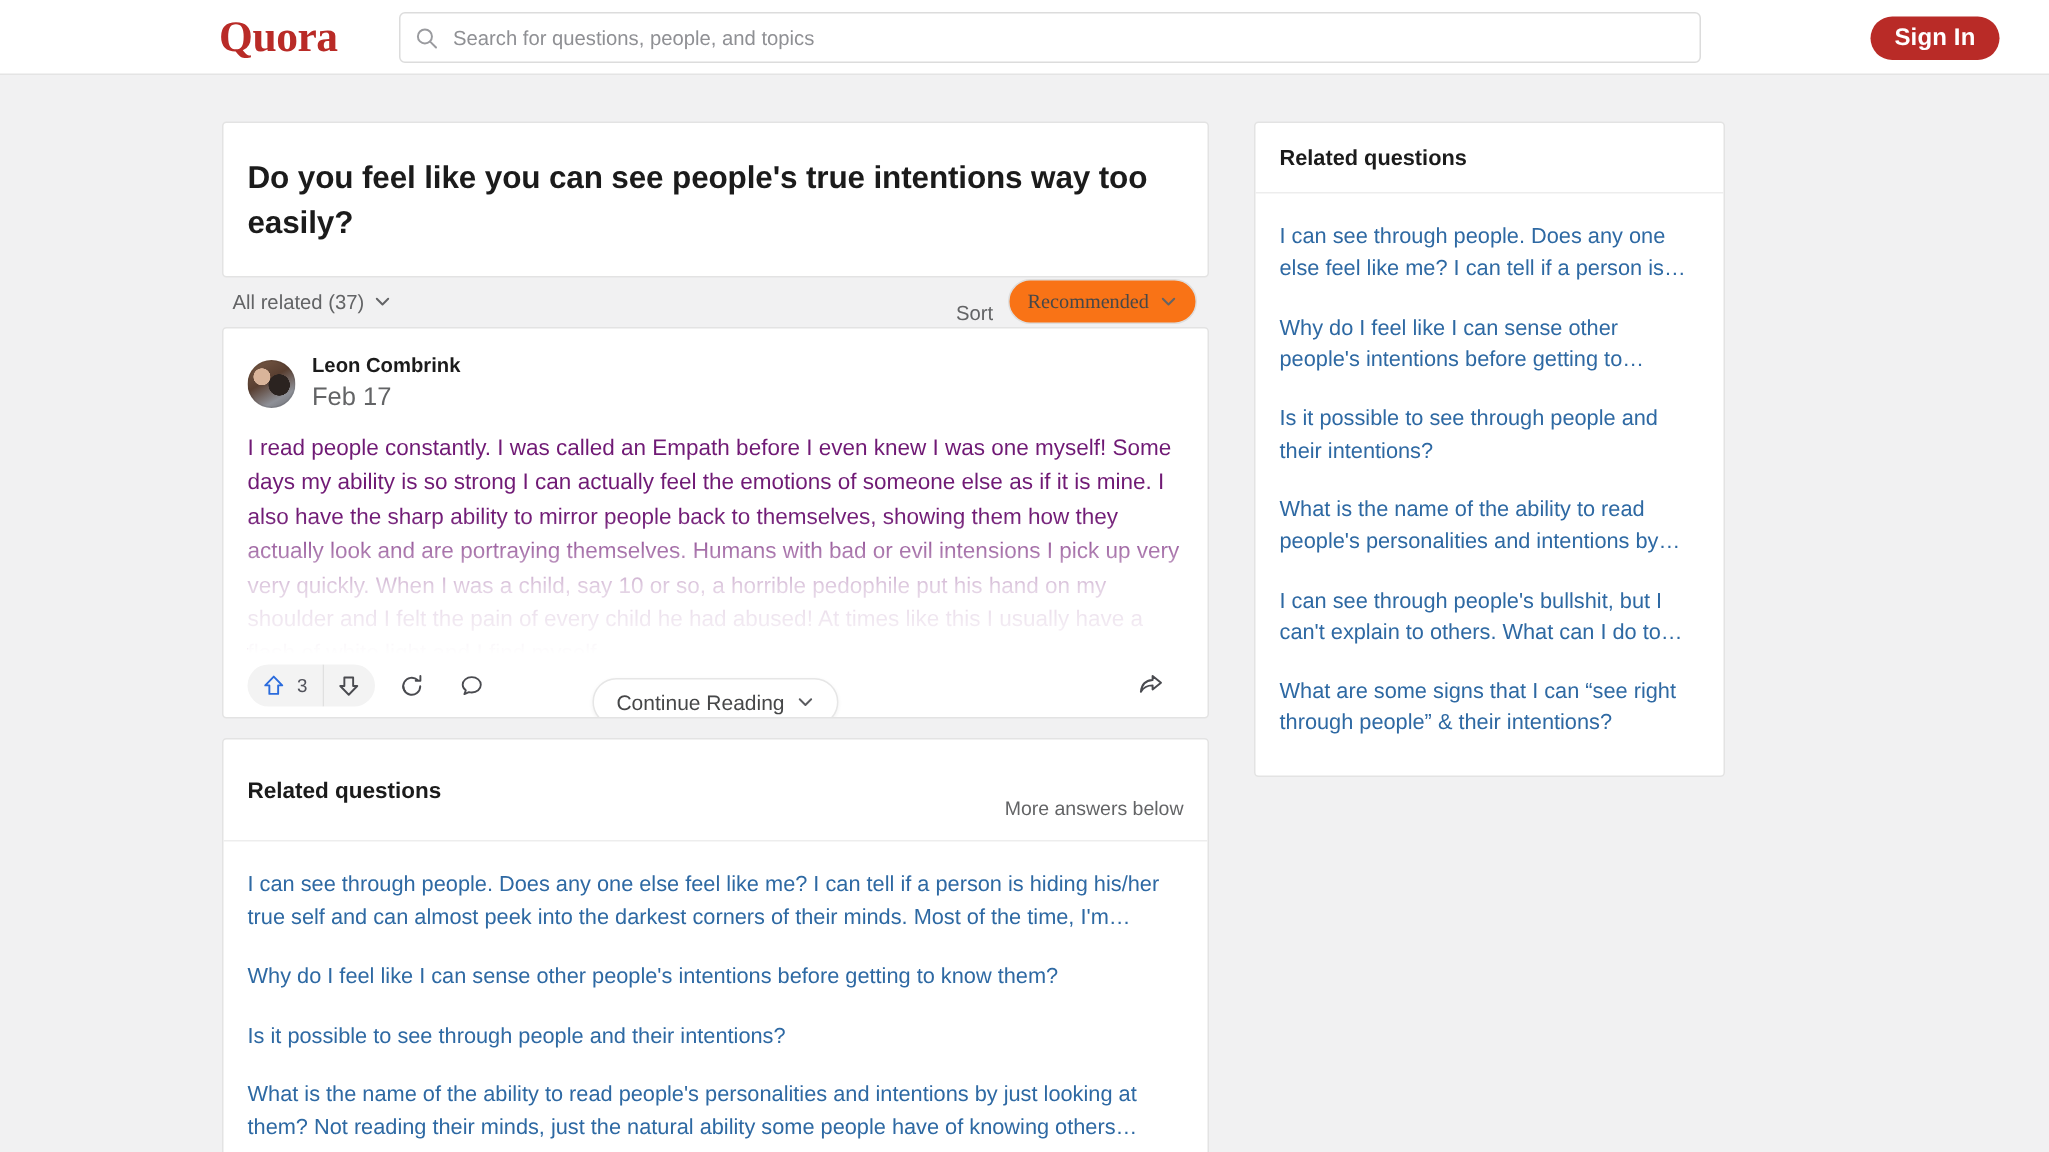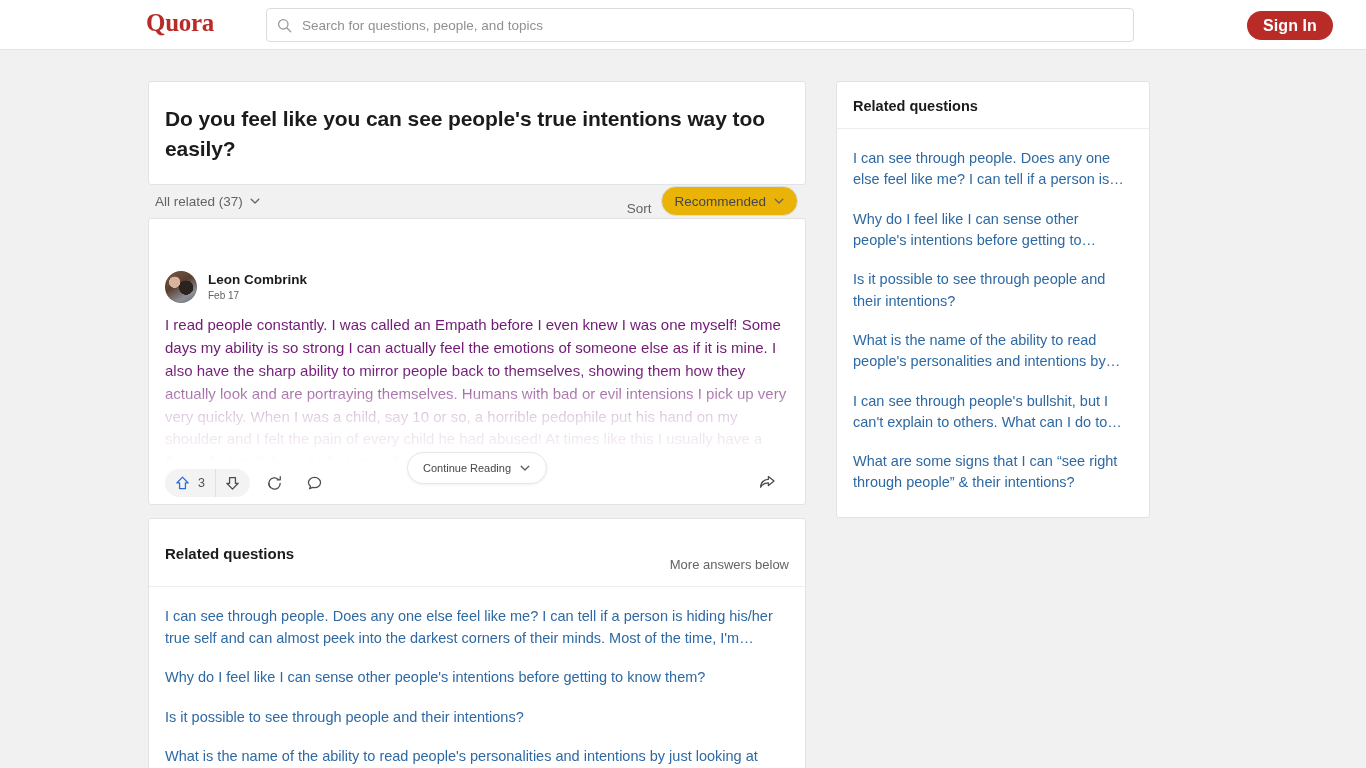--- a/index.html
+++ b/index.html
@@ -20,21 +20,21 @@
     border-bottom: 1px solid #e4e4e4;
     display: flex;
     align-items: center;
   }
   .logo {
     position: absolute;
     left: 146px;
     top: 9px;
     font-family: "Liberation Serif", serif;
     font-weight: bold;
-    font-size: 25px;
+    font-size: 29px;
     color: #b92b27;
     letter-spacing: -0.3px;
   }
   .search-wrap {
     position: absolute;
     left: 266px;
     top: 8px;
     width: 868px;
     height: 34px;
     background: #ffffff;
@@ -116,42 +116,43 @@
     color: #636466;
     cursor: pointer;
   }
   .sort-group { display: flex; align-items: flex-end; gap: 10px; }
   .sort-label { font-size: 13.5px; color: #636466; }
   .sort-pill {
     display: flex;
     align-items: center;
     gap: 7px;
     border: 1px solid #dedede;
-    background: #eab308;
+    background: #f97316;
     border-radius: 16px;
     height: 30px;
     padding: 0 12px;
     font-size: 13.5px;
     color: #464748;
     cursor: pointer;
+    font-family: Liberation Serif, serif;
   }
 
   .answer-card { position: relative; padding: 16px 16px 0 16px; overflow: hidden; }
-  .author-row { display: flex; align-items: center; gap: 11px; margin-top: 36px; }
+  .author-row { display: flex; align-items: center; gap: 11px; }
   .avatar {
     width: 32px; height: 32px; border-radius: 50%;
     flex: 0 0 auto;
     background:
       radial-gradient(circle at 30% 35%, #d9b49a 0 18%, rgba(0,0,0,0) 19%),
       radial-gradient(circle at 66% 52%, #2b2320 0 26%, rgba(0,0,0,0) 27%),
       linear-gradient(150deg, #7a5b46 0%, #593f31 42%, #8e9097 75%, #6b6d74 100%);
     box-shadow: inset 0 0 0 1px rgba(0,0,0,0.07);
   }
   .author-name { font-size: 13.5px; font-weight: bold; color: #1b1b1b; line-height: 1.35; }
-  .answer-date { font-size: 10px; color: #636466; line-height: 1.45; }
+  .answer-date { font-size: 17px; color: #636466; line-height: 1.45; }
 
   .answer-body {
     position: relative;
     margin-top: 11px;
     font-size: 15px;
     line-height: 1.52;
     color: #701a75;
     height: 148px;
     overflow: hidden;
   }
@@ -169,21 +170,21 @@
     transform: translateX(-50%);
     top: 233px;
     display: flex;
     align-items: center;
     gap: 8px;
     height: 32px;
     padding: 0 15px;
     background: #ffffff;
     border: 1px solid #e6e6e6;
     border-radius: 17px;
-    font-size: 11px;
+    font-size: 14px;
     color: #464748;
     cursor: pointer;
     box-shadow: 0 1px 3px rgba(0,0,0,0.06);
     z-index: 3;
   }
 
   .action-bar {
     display: flex;
     align-items: center;
     height: 42px;

